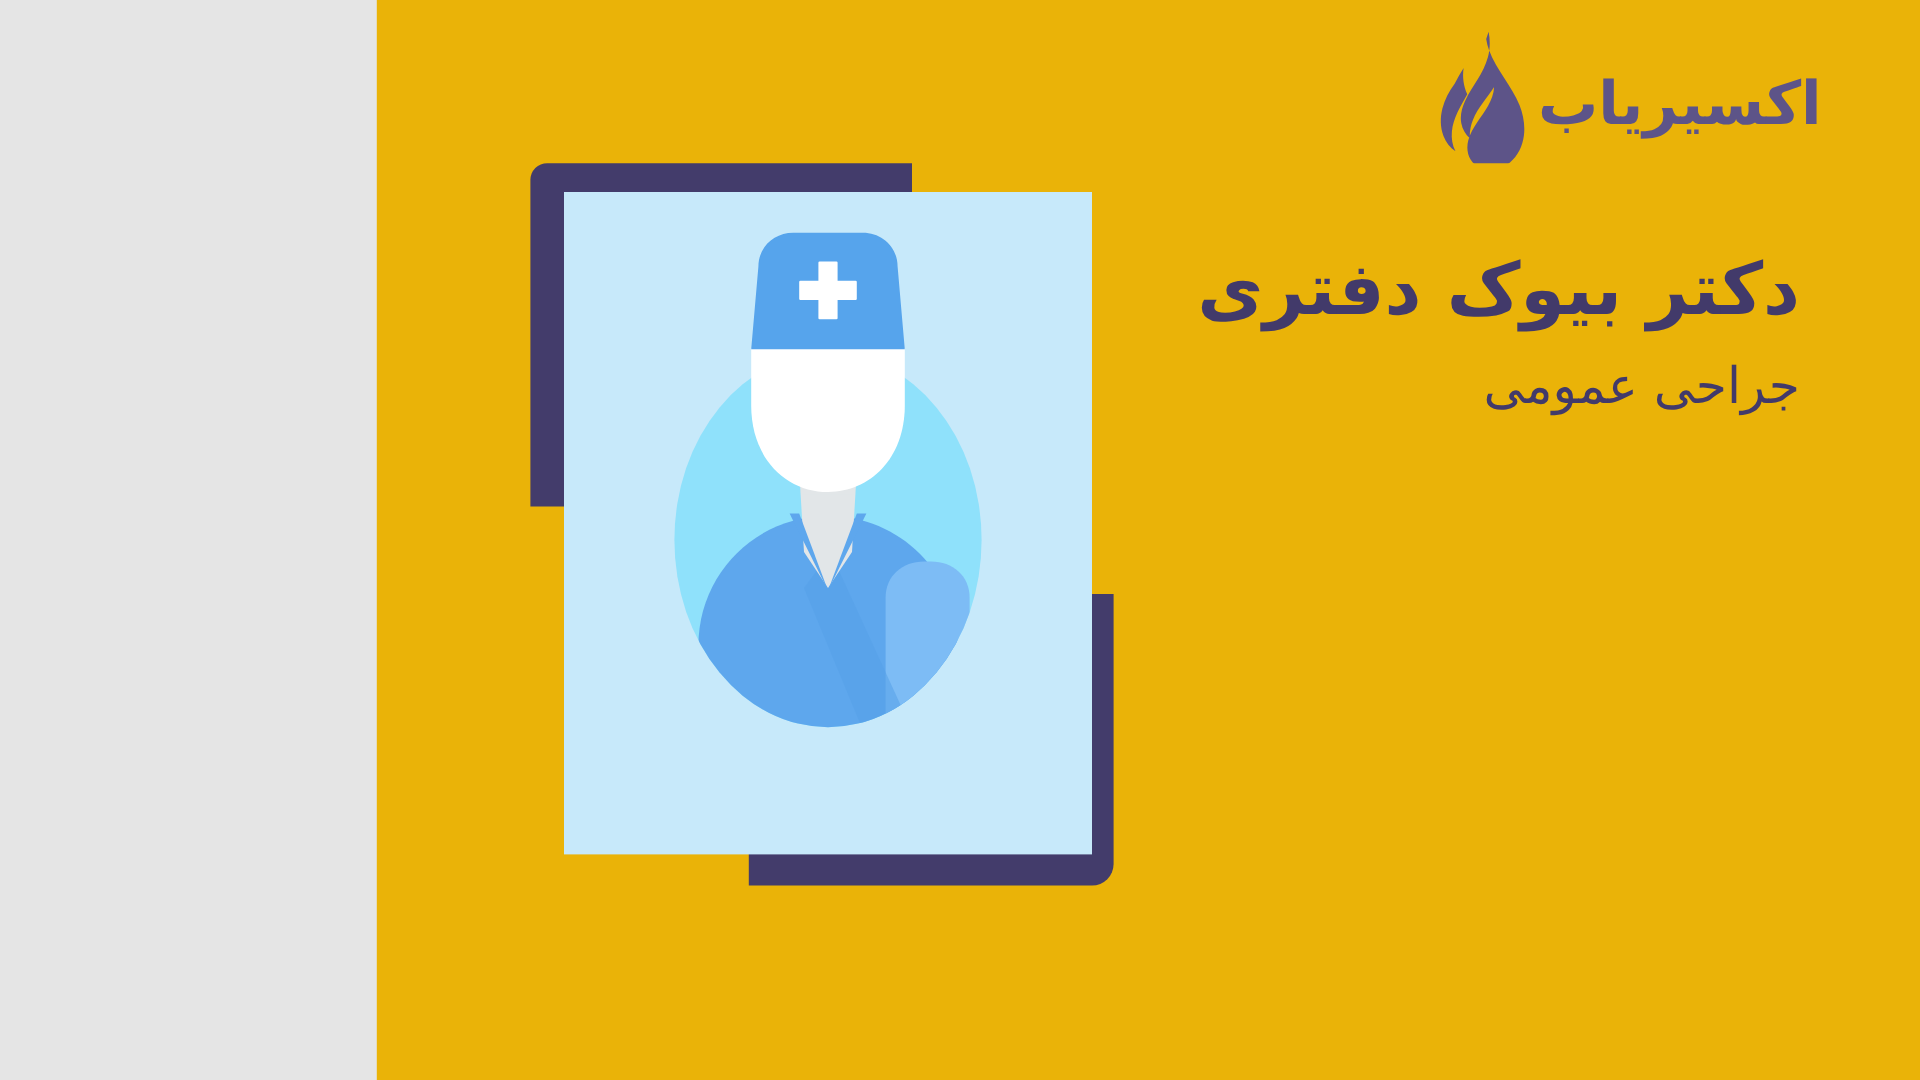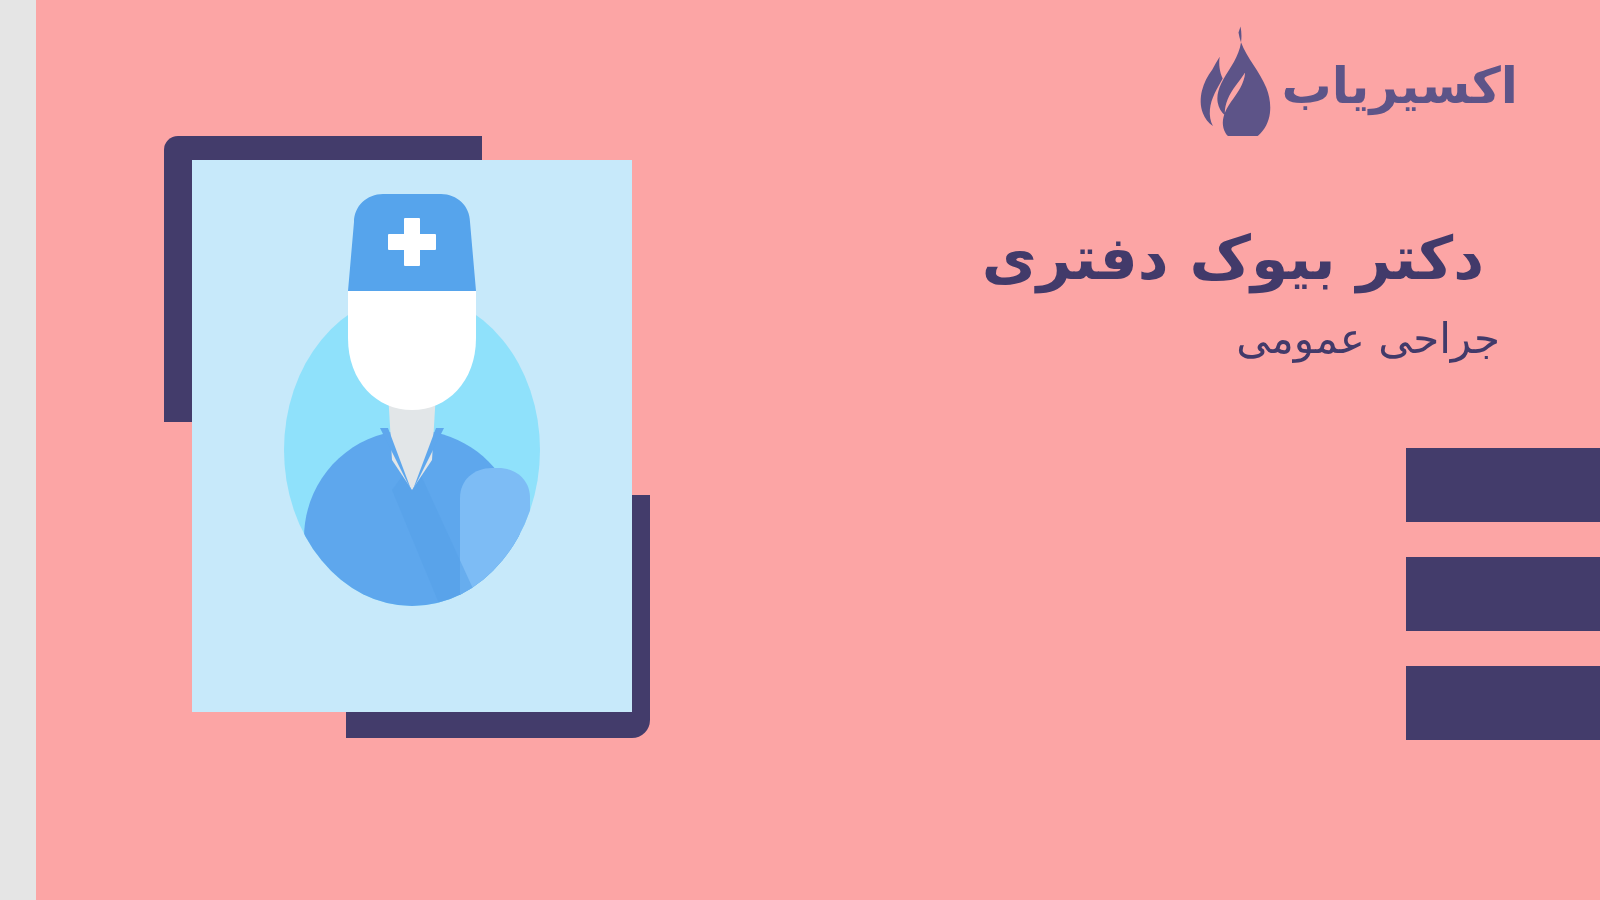--- a/index.html
+++ b/index.html
@@ -12,23 +12,23 @@
     height: 900px;
     background: #e5e5e5;
     font-family: "DejaVu Sans", "Liberation Sans", sans-serif;
     overflow: hidden;
     position: relative;
   }
 
   .canvas {
     position: absolute;
     inset: 0;
-    width: 1564px;
+    width: 1286px;
     height: 900px;
-    background: #fca5a5;
+    background: #eab308;
   }
 
   
   .brand {
     position: absolute;
     top: 20px;
     right: 82px;
     display: flex;
     flex-direction: row;
     align-items: center;
@@ -61,21 +61,21 @@
     width: 640px;
     text-align: right;
     direction: rtl;
   }
   .doctor-name {
     font-family: "DejaVu Sans", "Liberation Sans", sans-serif;
     font-size: 60px;
     font-weight: 700;
     color: #423a6a;
     line-height: 1.25;
-    margin: 16px;
+    margin: 0;
     white-space: nowrap;
   }
   .doctor-specialty {
     font-family: "DejaVu Sans", "Liberation Sans", sans-serif;
     font-size: 42px;
     font-weight: 400;
     color: #423a6a;
     line-height: 1.3;
     margin: 15px 0 0 0;
     white-space: nowrap;

